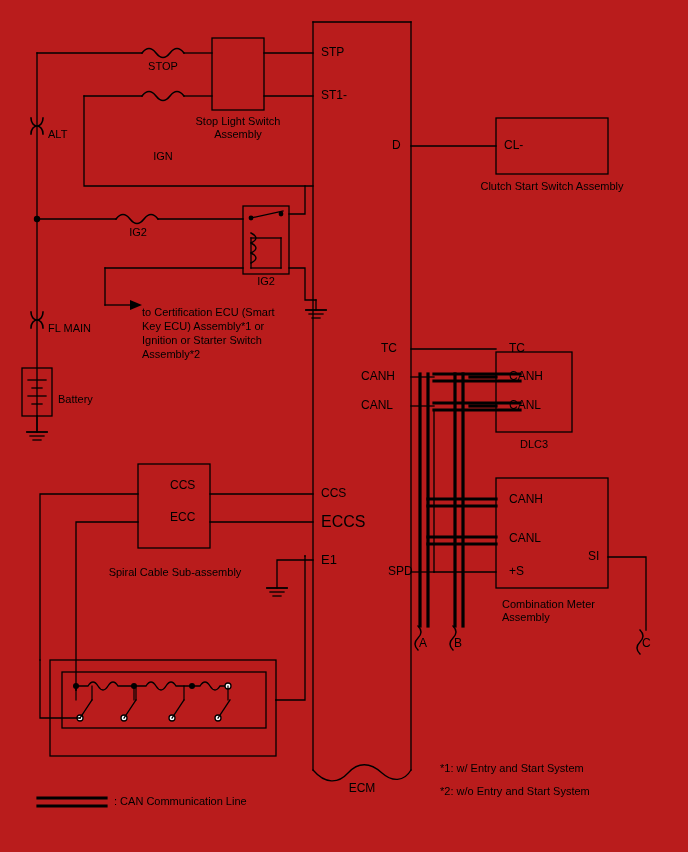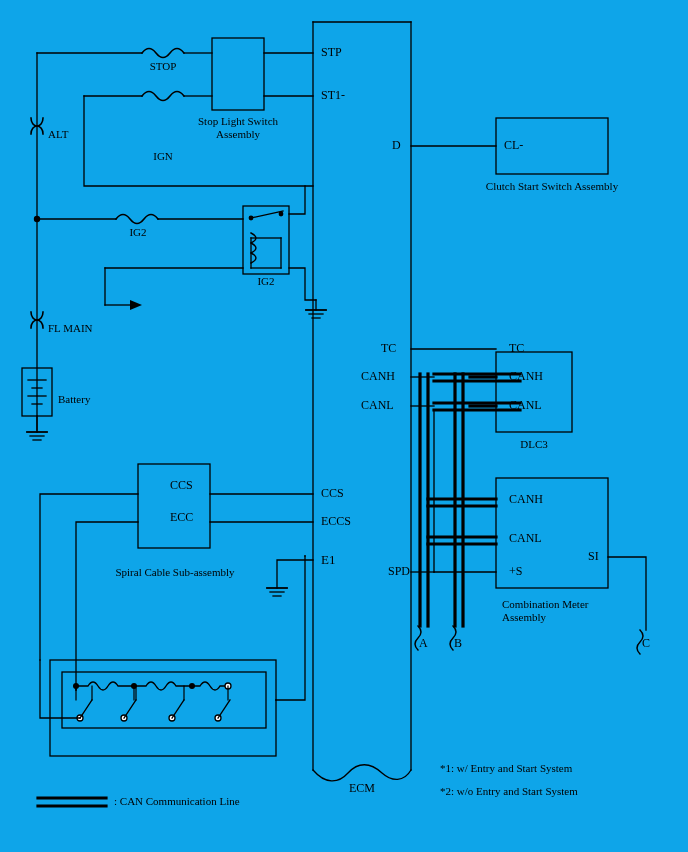--- a/index.html
+++ b/index.html
@@ -9,22 +9,21 @@
   }
   body {
     font-family: "Liberation Sans", sans-serif;
     color: #000000;
   }
   #root {
     position: relative;
     width: 688px;
     height: 852px;
     overflow: hidden;
-    background: #0ea5e9;
-    font-family: Liberation Serif, serif;
+    background: #b91c1c;
   }
   svg#wiring {
     position: absolute;
     left: 0;
     top: 0;
     width: 688px;
     height: 852px;
   }
   .lbl {
     position: absolute;
@@ -199,35 +198,39 @@
     </g>
   </svg>
 
   <div class="lbl" style="left:321px; top:46px; font-size:12px;">STP</div>
   <div class="lbl" style="left:321px; top:89px; font-size:12px;">ST1-</div>
   <div class="lbl" style="left:392px; top:139px; font-size:12px;">D</div>
   <div class="lbl" style="left:381px; top:342px; font-size:12px;">TC</div>
   <div class="lbl" style="left:361px; top:370px; font-size:12px;">CANH</div>
   <div class="lbl" style="left:361px; top:399px; font-size:12px;">CANL</div>
   <div class="lbl" style="left:321px; top:487px; font-size:12px;">CCS</div>
-  <div class="lbl" style="left:321px; top:515px; font-size:12px;">ECCS</div>
+  <div class="lbl" style="left:321px; top:515px; font-size:16px;">ECCS</div>
   <div class="lbl" style="left:321px; top:553px; font-size:13px;">E1</div>
   <div class="lbl" style="left:388px; top:565px; font-size:12px;">SPD</div>
 
   <div class="lbl center" style="left:125px; top:60px; width:76px; font-size:11px;">STOP</div>
   <div class="lbl center" style="left:125px; top:103px; width:76px; font-size:11px;margin-top:47px;">IGN</div>
   <div class="lbl center" style="left:100px; top:226px; width:76px; font-size:11px;">IG2</div>
   <div class="lbl center" style="left:228px; top:275px; width:76px; font-size:11px;">IG2</div>
   <div class="lbl" style="left:48px; top:128px; font-size:11px;">ALT</div>
   <div class="lbl" style="left:48px; top:322px; font-size:11px;">FL MAIN</div>
   <div class="lbl" style="left:58px; top:393px; font-size:11px;">Battery</div>
 
   <div class="lbl center" style="left:168px; top:115px; width:140px; font-size:11px; white-space:pre-line;">Stop Light Switch
 Assembly</div>
 
+  <div class="lbl" style="left:142px; top:305px; width:165px; font-size:11px; white-space:pre-line; line-height:14px;">to Certification ECU (Smart
+Key ECU) Assembly*1 or
+Ignition or Starter Switch
+Assembly*2</div>
 
   <div class="lbl" style="left:504px; top:139px; font-size:12px;">CL-</div>
   <div class="lbl center" style="left:452px; top:180px; width:200px; font-size:11px;">Clutch Start Switch Assembly</div>
 
   <div class="lbl" style="left:509px; top:342px; font-size:12px;">TC</div>
   <div class="lbl" style="left:509px; top:370px; font-size:12px;">CANH</div>
   <div class="lbl" style="left:509px; top:399px; font-size:12px;">CANL</div>
   <div class="lbl center" style="left:494px; top:438px; width:80px; font-size:11px;">DLC3</div>
 
   <div class="lbl" style="left:509px; top:493px; font-size:12px;">CANH</div>

